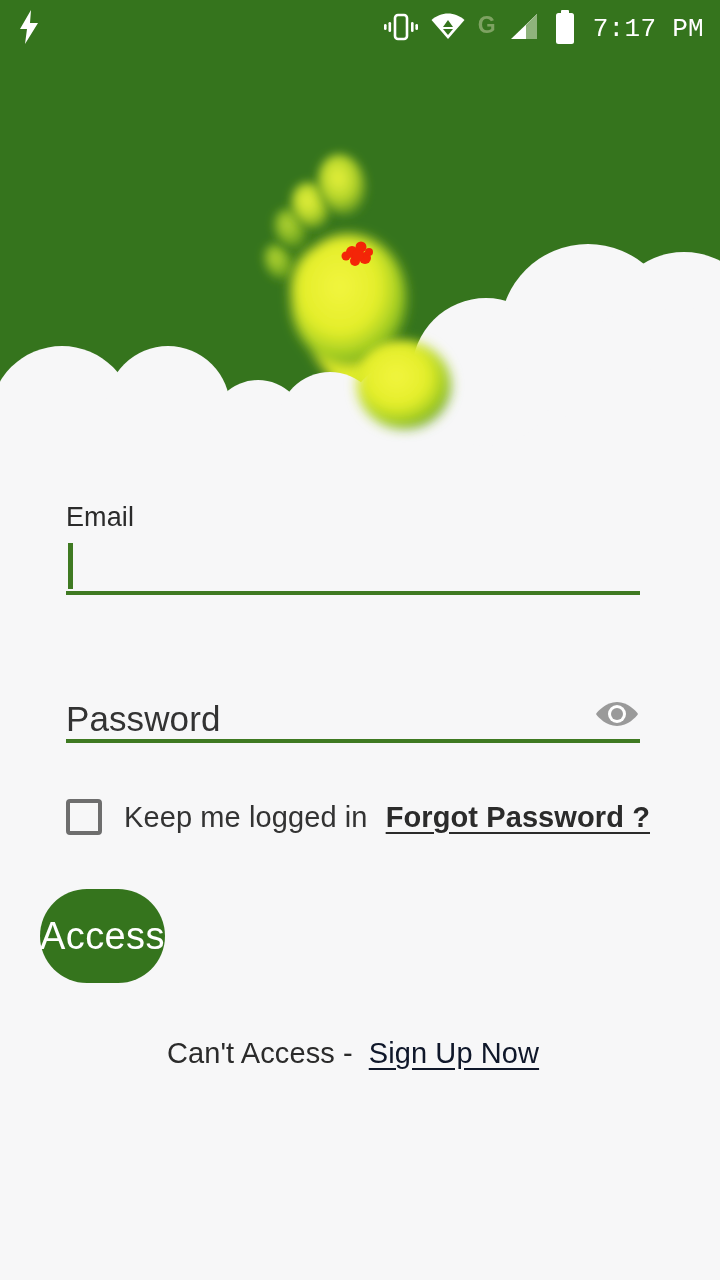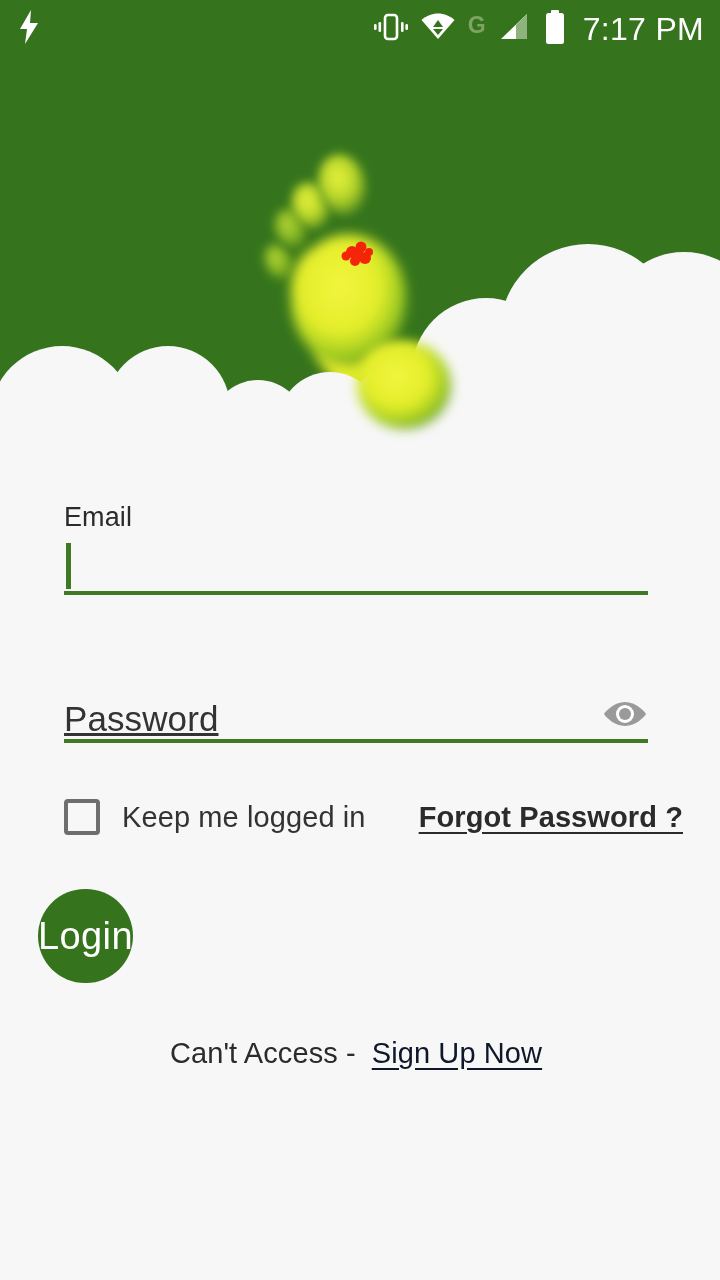--- a/index.html
+++ b/index.html
@@ -15,62 +15,62 @@
   .statusbar {
     position:absolute; top:0; left:0; width:720px; height:58px;
     background:#35741d;
     display:flex; align-items:center;
     padding:0 16px 0 18px;
     z-index:20;
   }
   .sb-left { display:flex; align-items:center; }
   .sb-right { margin-left:auto; display:flex; align-items:center; gap:13px; }
   .sb-time {
-    color:#ffffff; font-size:32px; letter-spacing:0.3px;
-    font-family:Liberation Sans, sans-serif; margin-left:4px;
+    color:#ffffff; font-size:26px; letter-spacing:0.3px;
+    font-family:Liberation Mono, monospace; margin-left:4px;
   }
   .sb-g { color:#7ea362; font-size:23px; font-weight:bold; line-height:1; margin-bottom:7px; }
 
   
   .hero {
     position:absolute; top:0; left:0; width:720px; height:452px;
     background:#35741d; overflow:hidden;
   }
   .hero-svg { position:absolute; inset:0; width:720px; height:452px; }
 
   
-  .form { position:absolute; top:452px; left:8px; width:696px; }
+  .form { position:absolute; top:452px; left:0; width:696px;padding-left:10px; }
 
   .field { position:relative; margin:0 56px; }
 
   .field-label {
     font-size:27px; color:#2b2b2b; letter-spacing:0.1px;
     margin-bottom:14px; display:block;
   }
   .field-line {
     position:relative; height:48px;
     border-bottom:4px solid #3f7a22;
   }
   .caret {
     position:absolute; left:2px; bottom:2px; width:5px; height:46px;
     background:#3f7a22;
   }
   .field-placeholder {
     font-size:35px; color:#333333; letter-spacing:0.1px;
-    position:absolute; left:0; bottom:3px; line-height:1;text-decoration:underline;
+    position:absolute; left:0; bottom:3px; line-height:1;
   }
   .eye-btn {
     position:absolute; right:0; bottom:8px;
     width:46px; height:34px; display:flex; align-items:center; justify-content:center;
   }
 
   
   .row-options {
     display:flex; align-items:center;
-    margin:56px 21px 0 56px;
+    margin:56px 46px 0 56px;
   }
   .checkbox {
     width:36px; height:36px; border:4px solid #6e6e6e; border-radius:4px;
     background:transparent; flex:0 0 auto;
   }
   .keep-label {
     font-size:29px; color:#333333; margin-left:22px; letter-spacing:0.1px;
   }
   .forgot {
     margin-left:auto; font-size:29px; color:#2b2b2b;
@@ -245,21 +245,21 @@
         </span>
       </div>
     </div>
 
     <div class="row-options">
       <span class="checkbox"></span>
       <span class="keep-label">Keep me logged in</span>
       <span class="forgot">Forgot Password ?</span>
     </div>
 
-    <button class="login-btn">Login</button>
+    <button class="login-btn">Access</button>
 
     <div class="signup-row">
       <span class="signup-pre">Can't Access -</span>
       <span class="signup-link">Sign Up Now</span>
     </div>
 
   </div>
 </div>
 
 </body></html>

